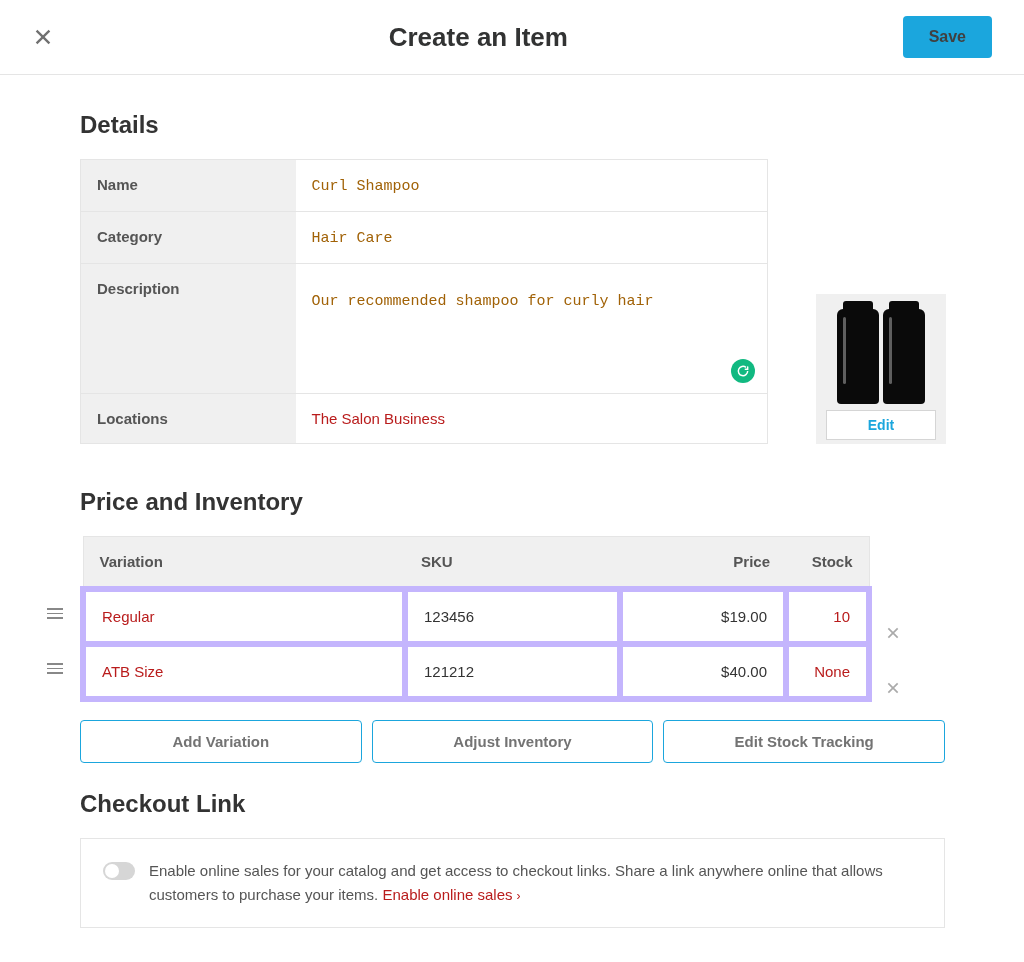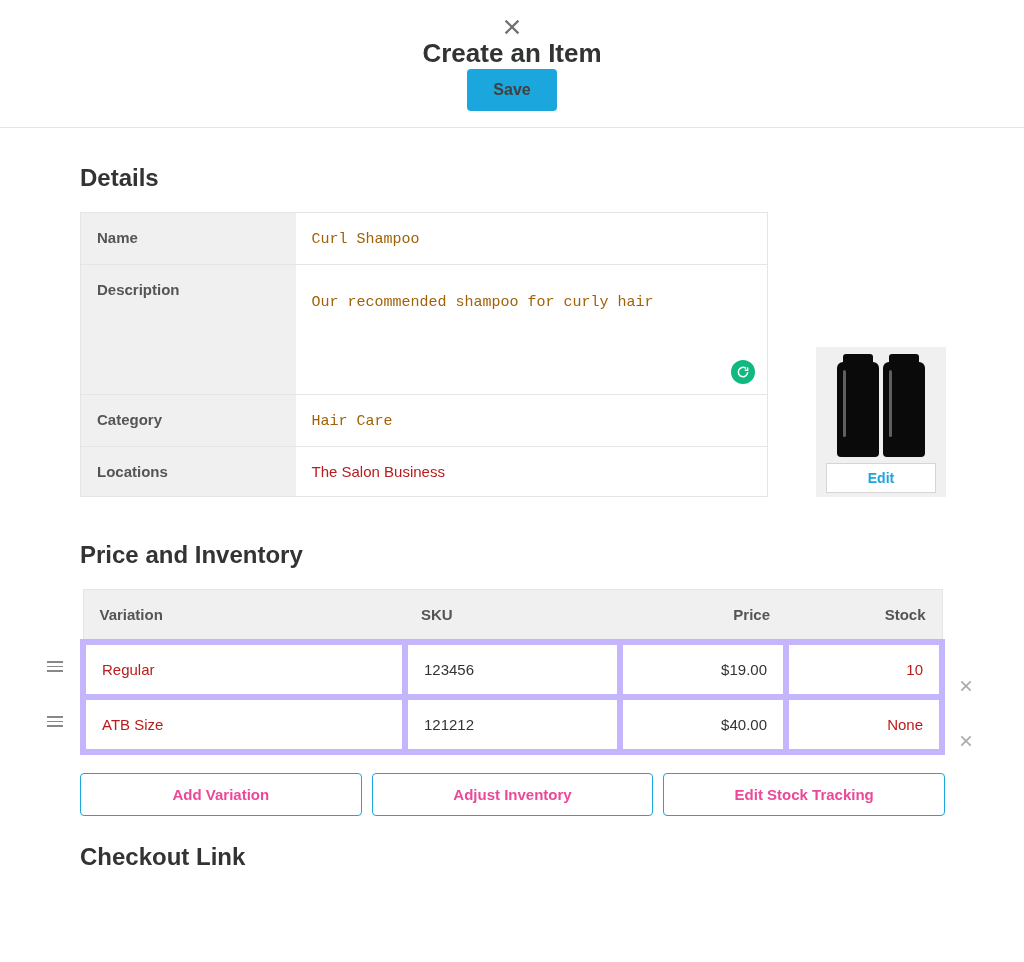--- a/index.html
+++ b/index.html
@@ -8,21 +8,20 @@
       background: #fff;
       color: #333;
       width: 1024px;
     }
     .header {
       display: flex;
       align-items: center;
       justify-content: center;
       padding: 16px 32px;
       border-bottom: 1px solid #e5e5e5;
-      flex-direction: column;
     }
     .close-icon {
       cursor: pointer;
       color: #707070;
       display: flex;
       align-items: center;
     }
     .header-title {
       font-size: 26px;
       font-weight: 600;
@@ -151,21 +150,21 @@
       font-weight: 600;
       padding: 6px 0;
       margin-top: 6px;
       cursor: pointer;
       font-size: 14px;
       border-radius: 0;
     }
     .pi-section { margin-top: 44px; }
     .pi-table-wrap { position: relative; }
     .pi-table {
-      width: 865px;
+      width: 792px;
       border-collapse: collapse;
       border: 1px solid #e5e5e5;
     }
     .pi-table thead th {
       background: #f0f0f0;
       padding: 16px;
       font-weight: 600;
       color: #555;
       font-size: 15px;
       text-align: left;
@@ -194,21 +193,21 @@
     .action-row {
       display: flex;
       gap: 10px;
       margin-top: 18px;
       width: 865px;
     }
     .action-btn {
       flex: 1;
       background: #fff;
       border: 1px solid #1ba6dd;
-      color: #ec4899;
+      color: #737373;
       font-weight: 600;
       font-size: 15px;
       padding: 12px 0;
       border-radius: 4px;
       cursor: pointer;
     }
     .checkout-section { margin-top: 27px; }
     .checkout-box {
       border: 1px solid #e5e5e5;
       padding: 20px 22px;
@@ -270,36 +269,36 @@
 <div class="content">
 
   <div>
     <h2 class="section-title">Details</h2>
     <div class="details-wrap">
       <table class="details-table">
         <tbody>
             <tr>
           <td class="details-label">Name</td>
           <td class="details-value"><input value="Curl Shampoo" style=""></td>
+        </tr>
+        <tr>
+          <td class="details-label">Category</td>
+          <td class="details-value"><input value="Hair Care" style=""></td>
         </tr>
         <tr>
           <td class="details-label desc-cell">Description</td>
           <td class="details-value desc-cell">
             <textarea rows="4" style="">Our recommended shampoo for curly hair</textarea>
             <div class="grammarly-badge">
               <svg width="14" height="14" viewBox="0 0 24 24" fill="none" stroke="white" stroke-width="2.5">
                     <path d="M20 12a8 8 0 1 1-3-6.2"></path>
                     <path d="M20 5v4h-4" stroke-linecap="round"></path>
                   </svg>
             </div>
           </td>
-        </tr>
-        <tr>
-          <td class="details-label">Category</td>
-          <td class="details-value"><input value="Hair Care" style=""></td>
         </tr>
         <tr>
           <td class="details-label">Locations</td>
           <td class="details-value"><span class="link-text">The Salon Business</span></td>
         </tr>
       </tbody>
         </table>
 
       <div class="image-card">
         <div class="product-image">
@@ -375,15 +374,21 @@
       <div class="action-row">
         <button class="action-btn">Add Variation</button>
         <button class="action-btn">Adjust Inventory</button>
         <button class="action-btn">Edit Stock Tracking</button>
       </div>
     </div>
   </div>
 
   <div class="checkout-section">
     <h2 class="section-title">Checkout Link</h2>
+    <div class="checkout-box">
+      <div class="toggle"></div>
+      <div>
+        <span>Enable online sales for your catalog and get access to checkout links. Share a link anywhere online that allows customers to purchase your items. </span><span class="link-text"><span>Enable online sales</span><span class="chev">›</span></span>
+      </div>
+    </div>
   </div>
 
 </div>
 
 </body></html>

